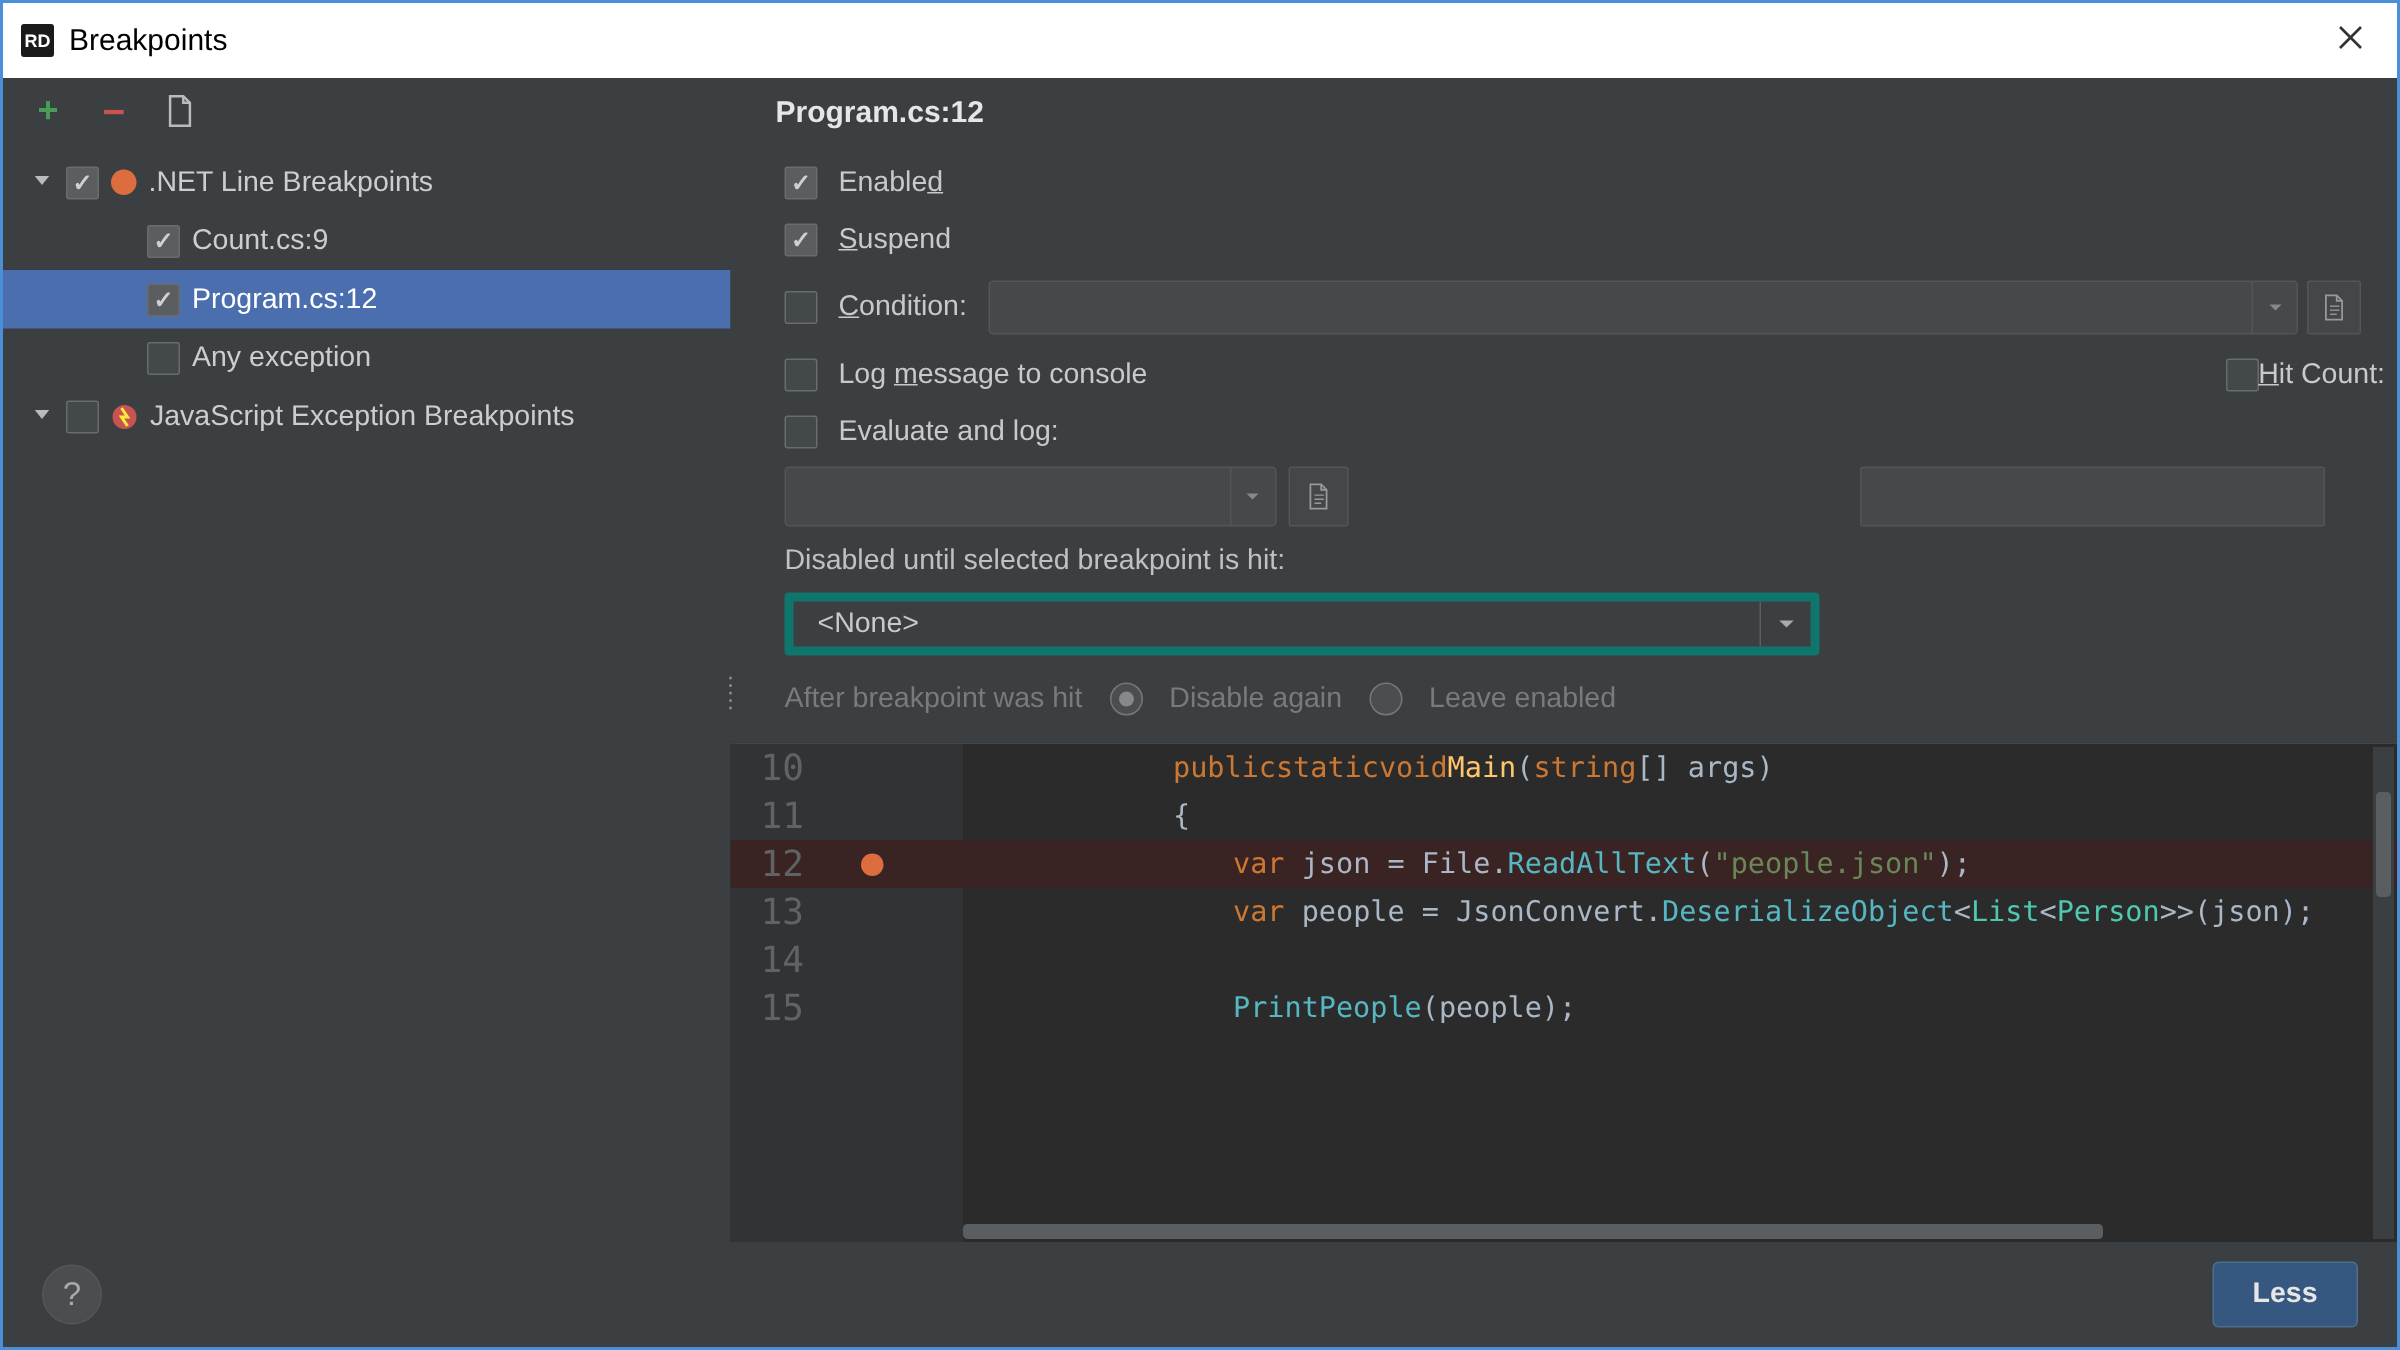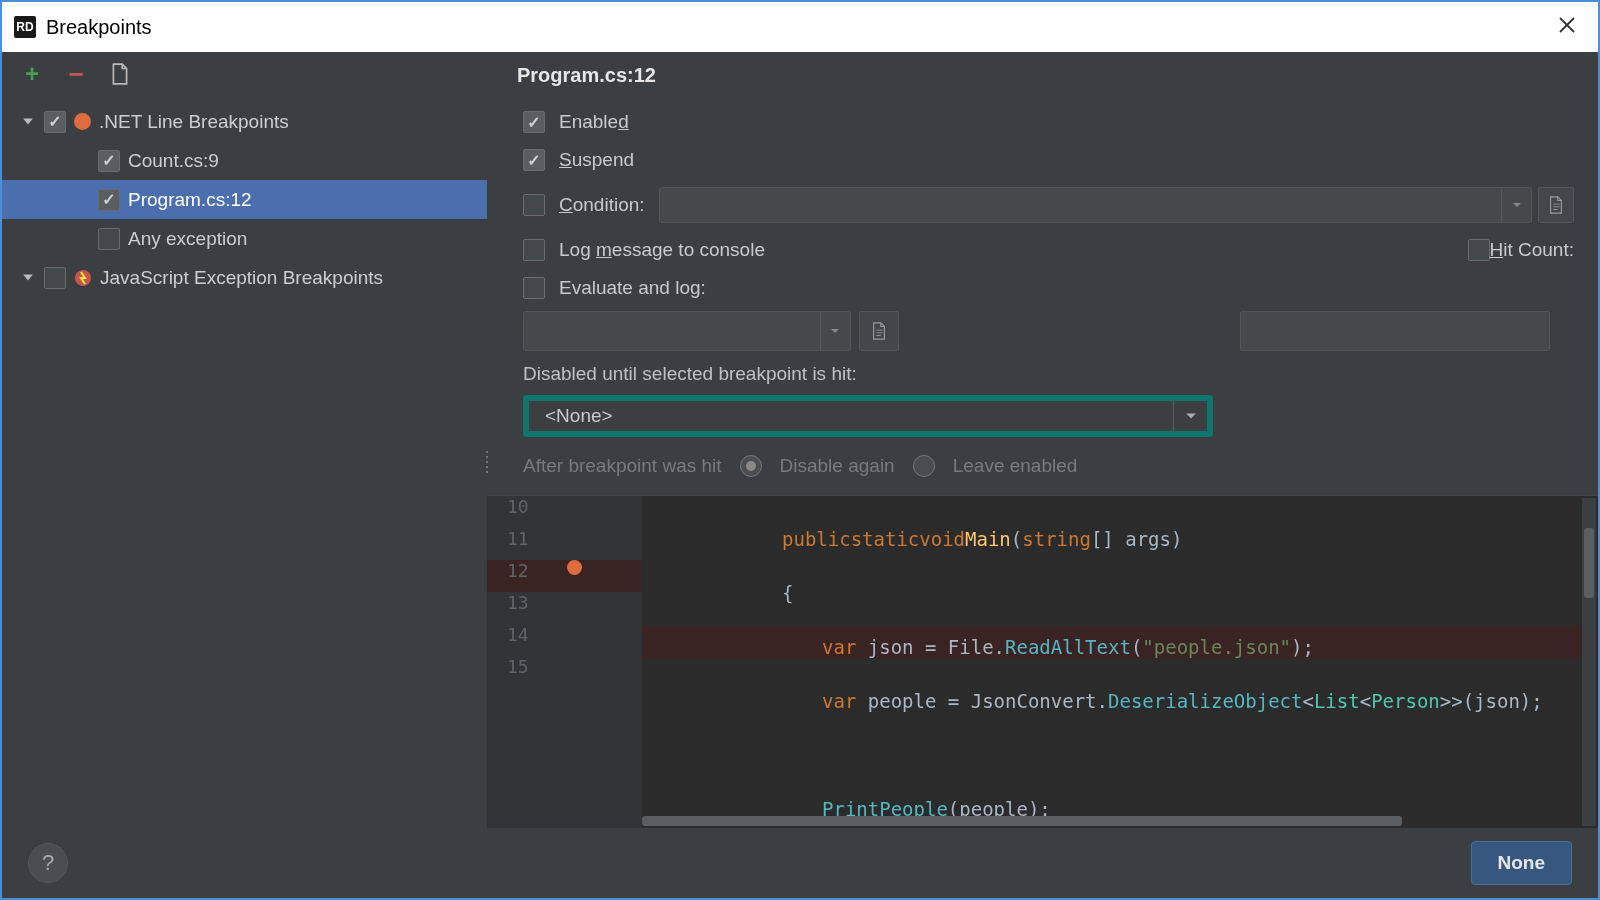--- a/index.html
+++ b/index.html
@@ -168,21 +168,21 @@
 }
 .condition-group {
   display: flex;
   align-items: center;
   flex: 1;
   margin-right: 24px;
 }
 .hitcount-group {
   display: flex;
   align-items: center;
-  margin-right: 24px;
+  margin-right: 8px;
   justify-content: flex-end;
 }
 .hitcount-select {
   background: #45494a;
   border: 1px solid #555;
   border-radius: 2px;
   height: 36px;
   width: 310px;
   display: flex;
   align-items: center;
@@ -252,43 +252,42 @@
 }
 .gutter {
   background: #313335;
   width: 155px;
   display: flex;
   flex-direction: column;
 }
 .gutter-row {
   height: 32px;
   display: flex;
-  align-items: flex-start;
+  align-items: center;
   color: #606366;
-  font-size: 18px;
+  font-size: 24px;
   padding-left: 20px;
   gap: 38px;
 }
 .gutter-row.hl { background: #3a2323; }
 .gutter-dot {
   width: 15px; height: 15px; border-radius:50%; background:#dd6c3f;
 }
 .code-lines {
   flex: 1;
   display: flex;
   flex-direction: column;
 }
 .code-line {
   height: 32px;
   display: flex;
-  align-items: flex-end;
+  align-items: center;
   padding-left: 40px;
   color: #a9b7c6;
   white-space: pre;
-  margin-top: 22px;
 }
 .code-line.hl { background: #3a2323; }
 .kw { color: #cc7832; }
 .type { color: #4ec9b0; }
 .method { color: #56b6c2; }
 .str { color: #6a8759; }
 .fn { color: #ffc66d; }
 .footer {
   height: 70px;
   background: #3c3f41;
@@ -569,14 +568,14 @@
         </div>
       <div class="scroll-h">
           <div class="thumb"></div>
         </div>
     </div>
   </div>
 </div>
 
 <div class="footer">
   <div class="help-btn">?</div>
-  <button class="done-btn">None</button>
+  <button class="done-btn">Less</button>
 </div>
 
 </body></html>

